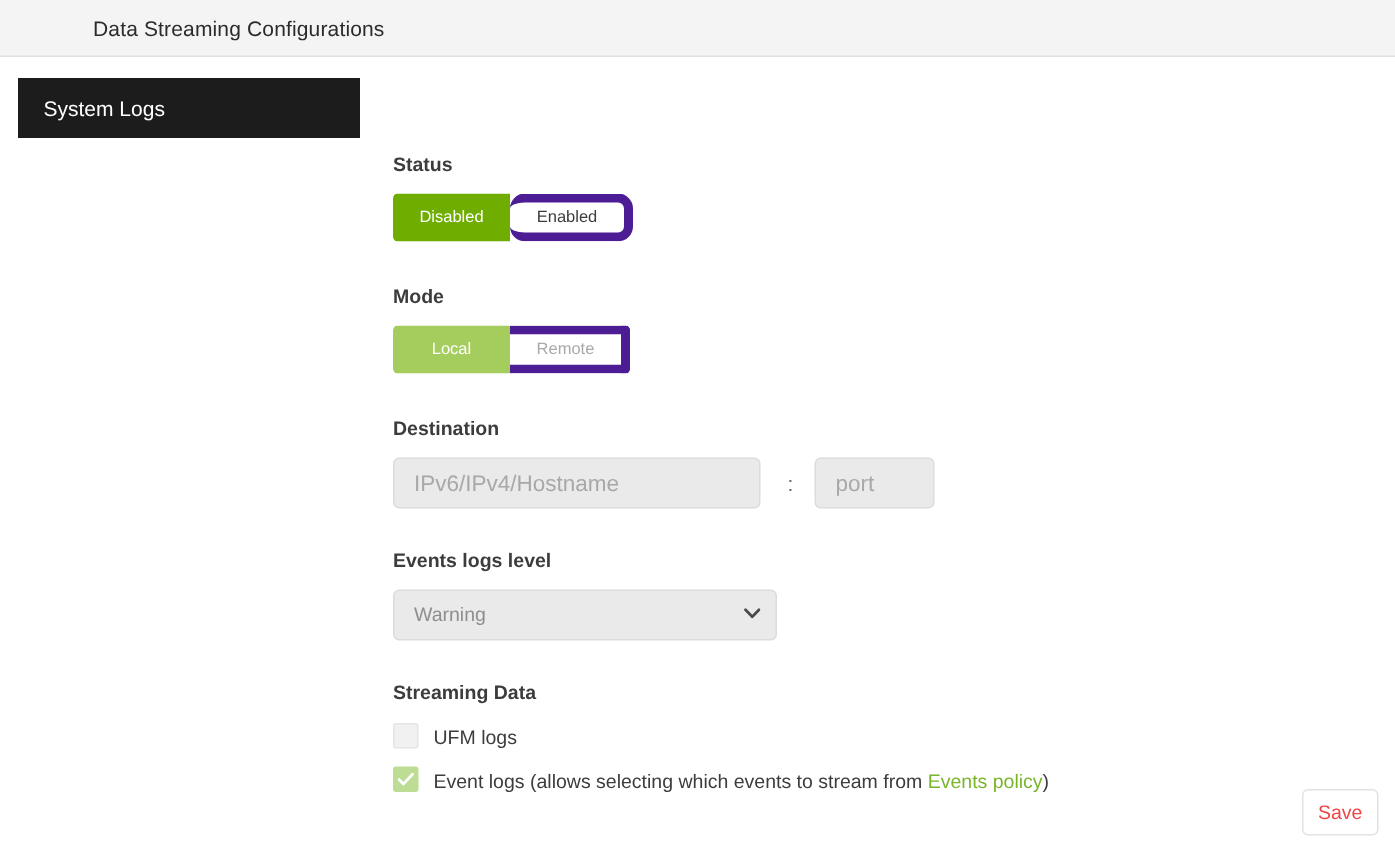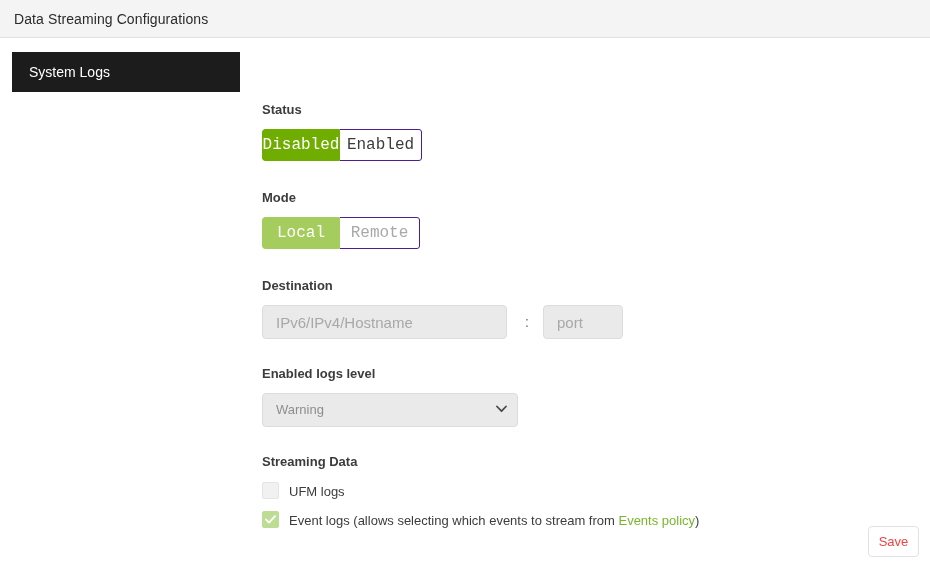--- a/index.html
+++ b/index.html
@@ -22,20 +22,21 @@
   .page-header {
     position: absolute;
     top: 0; left: 0;
     width: 930px;
     height: 38px;
     background: #f4f4f4;
     border-bottom: 1px solid #e0e0e0;
     box-sizing: border-box;
     display: flex;
     align-items: center;
+    padding-left: 48px;
   }
   .page-title {
     padding-left: 14px;
     font-size: 14px;
     color: #2b2b2b;
     letter-spacing: 0.1px;
   }
 
   
   .content {
@@ -95,47 +96,46 @@
     display: flex;
     border-radius: 3px;
     overflow: hidden;
   }
   .toggle-btn {
     box-sizing: border-box;
     height: 32px;
     display: flex;
     align-items: center;
     justify-content: center;
-    font-size: 16px;
-    background: #ffffff;
-    border: 1px solid #4c1d95;
+    font-size: 11px;
+    background: #ffffff;
+    border: 6px solid #4c1d95;
     cursor: pointer;
     user-select: none;
-    font-family: Liberation Mono, monospace;
   }
   .toggle-btn:first-child { border-radius: 3px 0 0 3px; }
   .toggle-btn:last-child  { border-radius: 0 3px 3px 0; border-left: none; }
 
   .toggle-btn.active {
     background: #6fad00;
     border-color: #6fad00;
     color: #ffffff;
   }
   .toggle-btn.active-muted {
     background: #a5cd5d;
     border-color: #a5cd5d;
     color: #ffffff;
   }
   .toggle-btn.inactive       { color: #3c3c3c; }
   .toggle-btn.inactive-muted { color: #a9a9a9; }
 
   
   #status-toggle      { top: 90px; left: 12px; }
   #status-toggle .t0  { width: 78px; }
-  #status-toggle .t1  { width: 82px; }
+  #status-toggle .t1  { width: 82px; border-radius: 10px; }
 
   
   #mode-toggle        { top: 178px; left: 12px; }
   #mode-toggle .t0    { width: 78px; }
   #mode-toggle .t1    { width: 80px; text-align: center; }
 
   
   .text-input {
     position: absolute;
     box-sizing: border-box;
@@ -290,21 +290,21 @@
     <div class="toggle-group" id="mode-toggle">
       <div class="toggle-btn t0 active-muted">Local</div>
       <div class="toggle-btn t1 inactive-muted">Remote</div>
     </div>
 
     <div class="field-label" style="top:239px;left:12px;">Destination</div>
     <input class="text-input" id="dest-host" type="text" disabled="" placeholder="IPv6/IPv4/Hostname" style="">
     <div class="colon-sep">:</div>
     <input class="text-input" id="dest-port" type="text" disabled="" placeholder="port" style="">
 
-    <div class="field-label" style="top:327px;left:12px;">Enabled logs level</div>
+    <div class="field-label" style="top:327px;left:12px;">Events logs level</div>
     <div class="select-wrap">
       <div class="select-box">Warning</div>
       <svg class="select-chevron" viewBox="0 0 11 8">
         <path d="M1 1.5 L5.5 6.2 L10 1.5" fill="none" stroke="#4a4a4a" stroke-width="1.8" stroke-linecap="round" stroke-linejoin="round"></path>
       </svg>
     </div>
 
     <div class="field-label" style="top:415px;left:12px;">Streaming Data</div>
 
     <div class="check-row" id="row-ufm">

